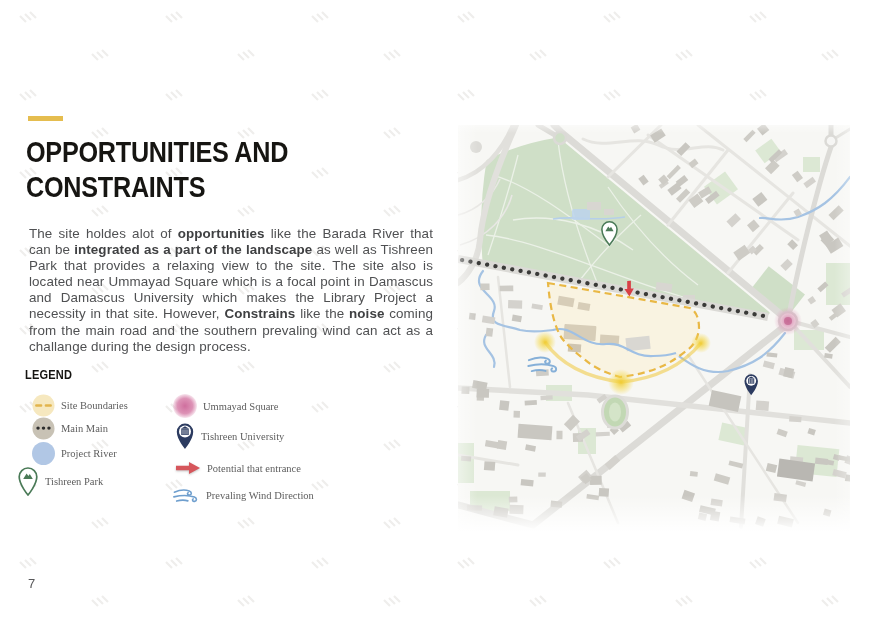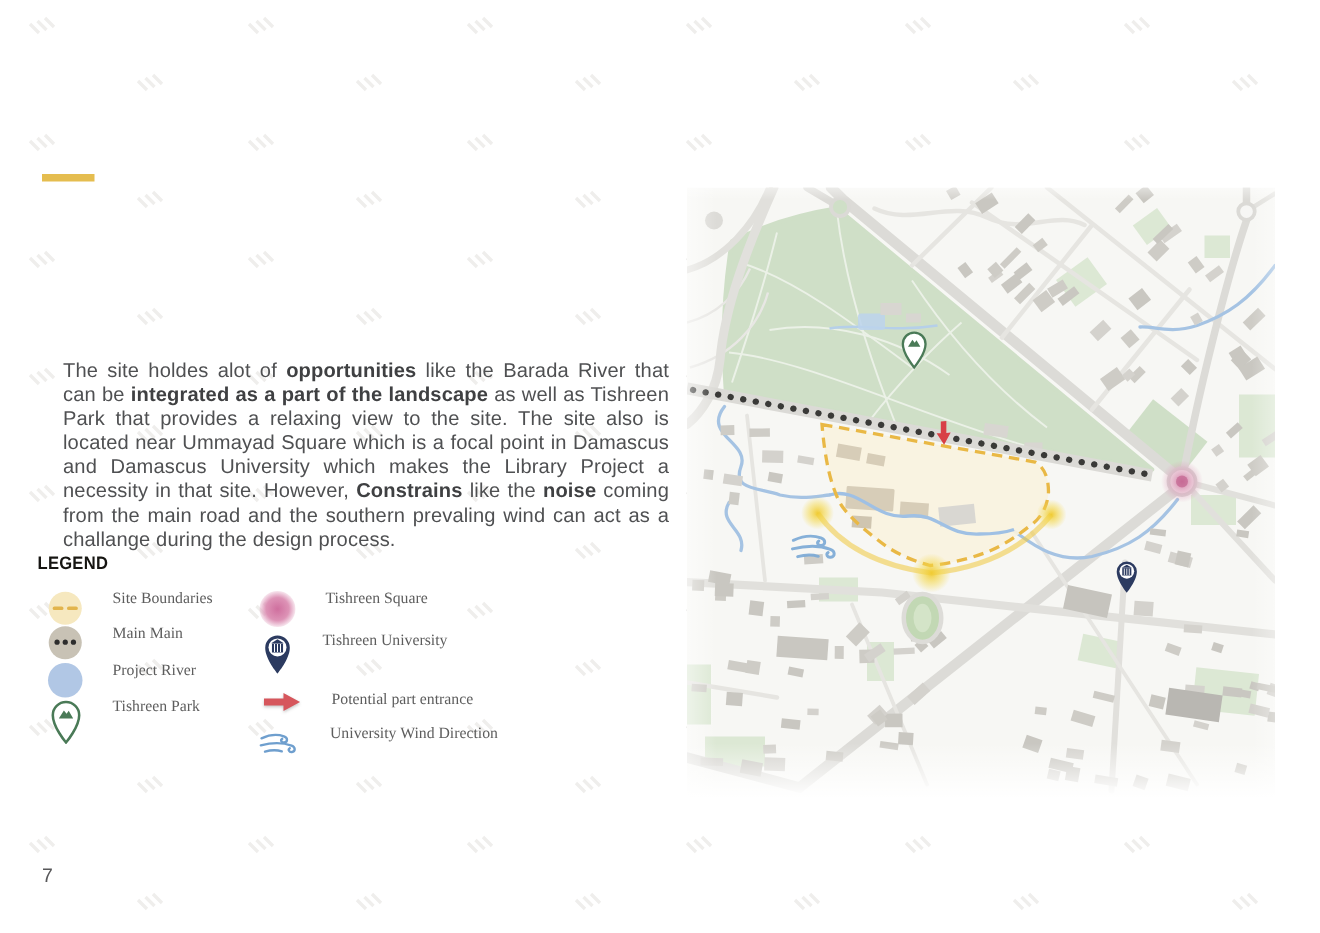--- a/index.html
+++ b/index.html
@@ -6,28 +6,28 @@
   .page{position:relative;width:880px;height:622px;background:#ffffff;overflow:hidden;
         font-family:"Liberation Sans",sans-serif;}
   .wm{position:absolute;inset:0;pointer-events:none;}
 
   .accent-dash{position:absolute;left:28px;top:116px;width:35px;height:5px;background:#e5bd4f;}
 
   .title{position:absolute;left:26px;top:134px;margin:0;color:#161512;}
   .title-line{font-size:30px;font-weight:700;line-height:35px;letter-spacing:-.3px;
               transform:scaleX(.84);transform-origin:0 50%;white-space:nowrap;}
 
-  .body-text{position:absolute;left:25px;top:222px;width:404px;margin:17px;
+  .body-text{position:absolute;left:25px;top:222px;width:404px;margin:4px;
              font-size:13.4px;line-height:16.1px;letter-spacing:.1px;color:#4f5052;
              text-align:justify;}
   .body-text b{color:#3f4042;}
 
   .legend-heading{position:absolute;left:25px;top:368px;font-size:12px;font-weight:700;
                   letter-spacing:.2px;color:#161512;transform:scaleX(.92);transform-origin:0 50%;}
-  .lg-row{position:absolute;display:flex;gap:20px;}
+  .lg-row{position:absolute;display:flex;align-items:center;gap:6px;}
   .lg-label{font-family:"Liberation Serif",serif;font-size:10.5px;color:#5d5d5d;white-space:nowrap;}
   .lg-circle{display:inline-block;border-radius:50%;}
   .ummayad-dot{width:24px;height:24px;border-radius:50%;
      background:radial-gradient(circle,#cf6f9e 0%,#dd93b6 45%,rgba(221,147,182,0) 78%);}
   .arrow-ic{filter:drop-shadow(0 1.5px 1.2px rgba(60,60,60,.3));}
 
   .pageno{position:absolute;left:28px;top:576px;font-size:13px;color:#58585a;}
 
   .map{position:absolute;left:458px;top:125px;width:392px;height:407px;overflow:hidden;}
   .map::after{content:"";position:absolute;inset:0;pointer-events:none;
@@ -48,20 +48,24 @@
           <path d="M20 16 l6 6 M25 14 l6 6 M30 12 l6 6"></path>
           <path d="M92 54 l6 6 M97 52 l6 6 M102 50 l6 6"></path>
         </g>
       </pattern>
     </defs>
     <rect width="880" height="622" fill="url(#wmp)"></rect>
   </svg>
 
   <div class="accent-dash"></div>
 
+  <h1 class="title">
+    <div class="title-line">OPPORTUNITIES AND</div>
+    <div class="title-line">CONSTRAINTS</div>
+  </h1>
 
   <p class="body-text"><span>The site holdes alot of </span><b>opportunities</b><span> like the Barada River that can be </span><b>integrated as a part of the landscape</b><span> as well as Tishreen Park that provides a relaxing view to the site. The site also is located near Ummayad Square which is a focal point in Damascus and Damascus University which makes the Library Project a necessity in that site. However, </span><b>Constrains</b><span> like the </span><b>noise</b><span> coming from the main road and the southern prevaling wind can act as a challange during the design process.</span></p>
 
   <div class="legend-heading">LEGEND</div>
 
   <div class="lg-row" style="left:32px;top:394px">
     <svg width="23" height="23" viewBox="0 0 24 24">
       <circle cx="12" cy="12" r="11.5" fill="#f6e8bf"></circle>
       <path d="M4.5 12 H9.5 M14.5 12 H19.5" stroke="#e2b44c" stroke-width="2.6" stroke-linecap="round"></path>
     </svg>
@@ -73,57 +77,57 @@
       <circle cx="6.3" cy="11.6" r="1.8" fill="#2d2d2d"></circle>
         <circle cx="12" cy="11.6" r="1.8" fill="#2d2d2d"></circle>
         <circle cx="17.7" cy="11.6" r="1.8" fill="#2d2d2d"></circle>
     </svg>
     <span class="lg-label">Main Main</span>
   </div>
   <div class="lg-row" style="left:32px;top:442px">
     <span class="lg-circle" style="width:23px;height:23px;background:#b1c7e5"></span>
     <span class="lg-label">Project River</span>
   </div>
-  <div class="lg-row" style="left:33px;top:466px">
+  <div class="lg-row" style="left:17px;top:466px">
     <svg width="22" height="30" viewBox="0 0 22 30">
       <path d="M11 29 C 11 29 2.2 18.6 2.2 10.8 A 8.8 8.8 0 0 1 19.8 10.8 C 19.8 18.6 11 29 11 29 Z" fill="#ffffff" stroke="#4a7a57" stroke-width="1.7"></path>
       <path d="M6.2 13 L9.6 7.6 L11.4 9.9 L12.8 7.9 L15.8 13 Z" fill="#4a7a57"></path>
     </svg>
     <span class="lg-label">Tishreen Park</span>
   </div>
 
   <div class="lg-row" style="left:173px;top:394px">
     <span class="ummayad-dot"></span>
-    <span class="lg-label">Tishreen Square</span>
+    <span class="lg-label">Ummayad Square</span>
   </div>
   <div class="lg-row" style="left:175px;top:422px">
     <svg width="20" height="28" viewBox="0 0 20 28">
       <path d="M10 27 C 10 27 1.8 17.4 1.8 9.8 A 8.2 8.2 0 0 1 18.2 9.8 C 18.2 17.4 10 27 10 27 Z" fill="#2c3b60"></path>
       <circle cx="10" cy="9.6" r="6" fill="#ffffff"></circle>
       <path d="M5.8 6.8 L10 4.2 L14.2 6.8 Z" fill="#2c3b60"></path>
       <rect x="6.3" y="7" width="7.4" height="6" fill="#2c3b60"></rect>
       <path d="M8 7.4 V12.6 M10 7.4 V12.6 M12 7.4 V12.6" stroke="#ffffff" stroke-width="0.7"></path>
     </svg>
     <span class="lg-label">Tishreen University</span>
   </div>
   <div class="lg-row" style="left:176px;top:461px">
     <svg class="arrow-ic" width="25" height="14" viewBox="0 0 26 14">
       <path d="M0 4.6 L13.5 4.6 L13.5 0.8 L25 7 L13.5 13.2 L13.5 9.4 L0 9.4 Z" fill="#d6565c"></path>
     </svg>
-    <span class="lg-label">Potential part entrance</span>
+    <span class="lg-label">Potential that entrance</span>
   </div>
   <div class="lg-row" style="left:172px;top:484px">
     <svg width="28" height="22" viewBox="0 0 30 22">
       <g fill="none" stroke="#6f9fce" stroke-width="1.7" stroke-linecap="round">
         <path d="M2.5 8 C 8 5.5 14 5 18.5 6.6 C 21.5 7.7 21.3 10.6 18.8 11 C 16.8 11.3 15.8 9.4 17.3 8.4"></path>
         <path d="M2 13 C 10 11 18 11 24 13.2 C 27 14.3 26.8 17.4 24.2 17.8 C 22.2 18.1 21.2 16.1 22.7 15.1"></path>
         <path d="M5 17.5 C 9.5 16.2 13.5 16.2 17 17.3"></path>
       </g>
     </svg>
-    <span class="lg-label">University Wind Direction</span>
+    <span class="lg-label">Prevaling Wind Direction</span>
   </div>
 
   <div class="pageno">7</div>
 
   <div class="map">
     <svg width="392" height="407" viewBox="0 0 392 407">
       <defs>
         <radialGradient id="pg">
             <stop offset="0%" stop-color="#cf6f9e" stop-opacity=".9"></stop>
             <stop offset="45%" stop-color="#dd93b6" stop-opacity=".55"></stop>

